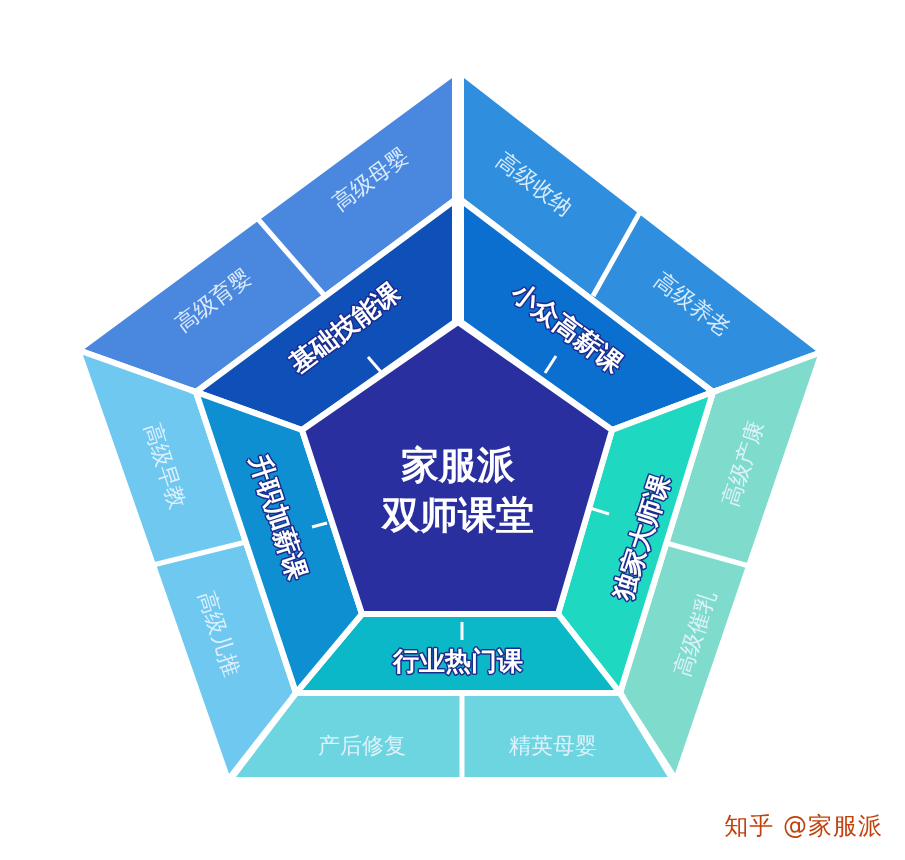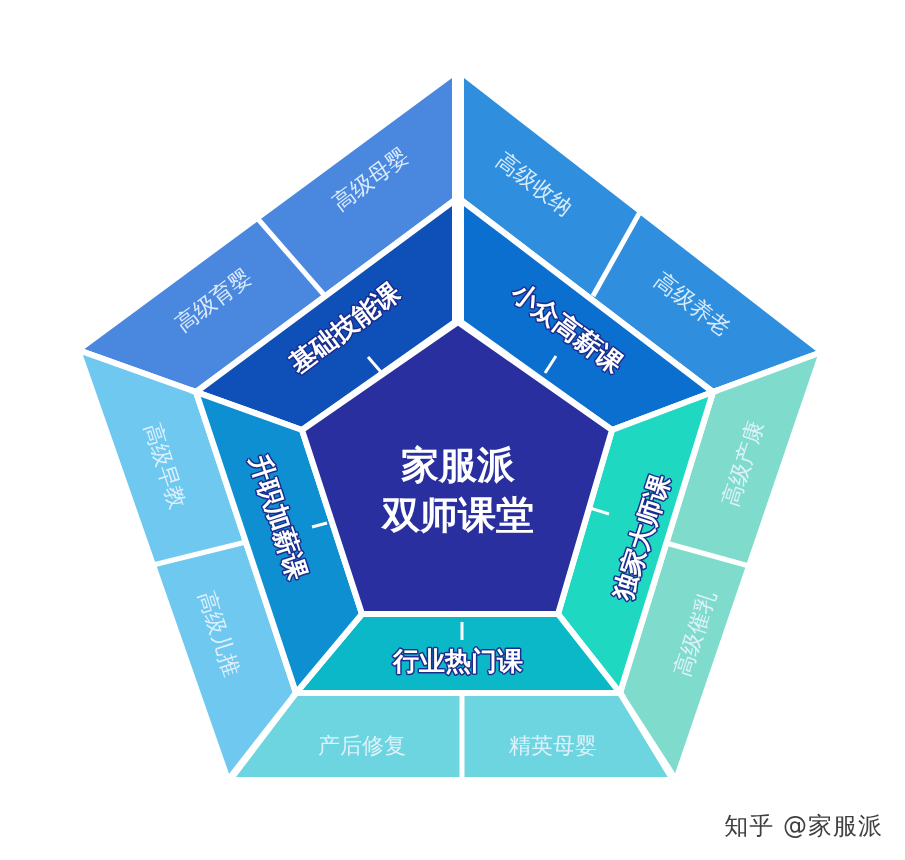--- a/index.html
+++ b/index.html
@@ -4,21 +4,21 @@
 <style>
   html, body { margin: 0; padding: 0; background: #ffffff; }
   body { width: 905px; height: 860px; position: relative; overflow: hidden;
          font-family: "DejaVu Sans", "Liberation Sans", sans-serif; }
   #diagram { position: absolute; left: 0; top: 0; }
   .outer-label { fill: #e8f4ff; font-size: 22px; font-weight: 300; opacity: 0.92; }
   .mid-label { fill: #ffffff; font-size: 26px; font-weight: bold;
                paint-order: stroke; stroke: #1a2d8f; stroke-width: 3px; stroke-linejoin: round; }
   .center-label { fill: #ffffff; font-size: 38px; font-weight: bold; }
   .watermark { position: absolute; right: 22px; bottom: 18px; font-size: 24px;
-               color: #404040; letter-spacing: 1px; }
+               color: #c2410c; letter-spacing: 1px; }
 </style>
 </head>
 <body>
 
 <svg id="diagram" width="905" height="860" viewBox="0 0 905 860" xmlns="http://www.w3.org/2000/svg">
 
   <g stroke="#ffffff" stroke-width="6" stroke-linejoin="miter">
 
     <polygon points="455,72 78,350 196,392 455,200" fill="#4a87df"></polygon>
 

